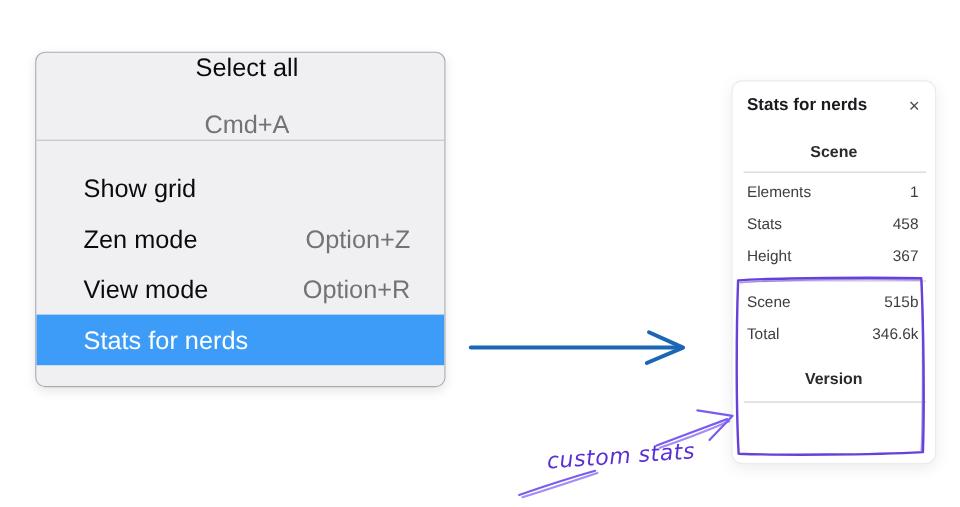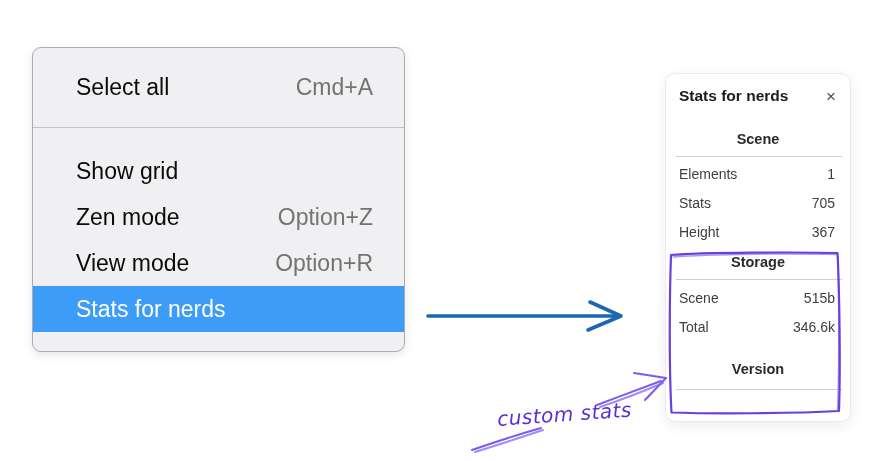--- a/index.html
+++ b/index.html
@@ -16,21 +16,21 @@
     box-sizing:border-box;overflow:hidden;
   }
   .menu-group-1{height:79px;display:flex;align-items:center;}
   .menu-sep{border-top:1px solid #bfc3c8;height:0;}
   .menu-group-2{padding-top:20px;}
   .menu-item{
     height:46px;display:flex;align-items:center;justify-content:space-between;
     padding:0 31px 0 43px;font-size:23px;color:#0b0b0c;cursor:default;
     width:100%;box-sizing:border-box;
   }
-  .menu-group-1 .menu-item{height:100%;}
+  .menu-group-1 .menu-item{height:100%;flex-direction:column;}
   .menu-item .shortcut{color:#737373;}
   .menu-item.selected{background:#3d9cf7;color:#ffffff;}
   .menu-item.selected .shortcut{color:#bcdcfd;}
 
   
   .stats-panel{
     position:absolute;left:665px;top:73px;width:186px;height:349px;
     background:#ffffff;border:1px solid #ebebef;border-radius:10px;
     box-shadow:0 4px 14px rgba(0,0,0,0.07);
     box-sizing:border-box;color:#3d3d43;
@@ -110,29 +110,28 @@
 
   <div class="sec-header">Scene</div>
   <div class="stats-sep"></div>
   <div class="stats-rows">
     <div class="stats-row">
       <span>Elements</span>
       <span>1</span>
     </div>
     <div class="stats-row">
       <span>Stats</span>
-      <span>705</span>
+      <span>458</span>
     </div>
     <div class="stats-row">
       <span>Height</span>
       <span>367</span>
     </div>
   </div>
 
-  <div class="sec-header tight">Storage</div>
   <div class="stats-sep"></div>
   <div class="stats-rows" style="margin-top:4px;">
     <div class="stats-row">
       <span>Scene</span>
       <span>515b</span>
     </div>
     <div class="stats-row">
       <span>Total</span>
       <span>346.6k</span>
     </div>

